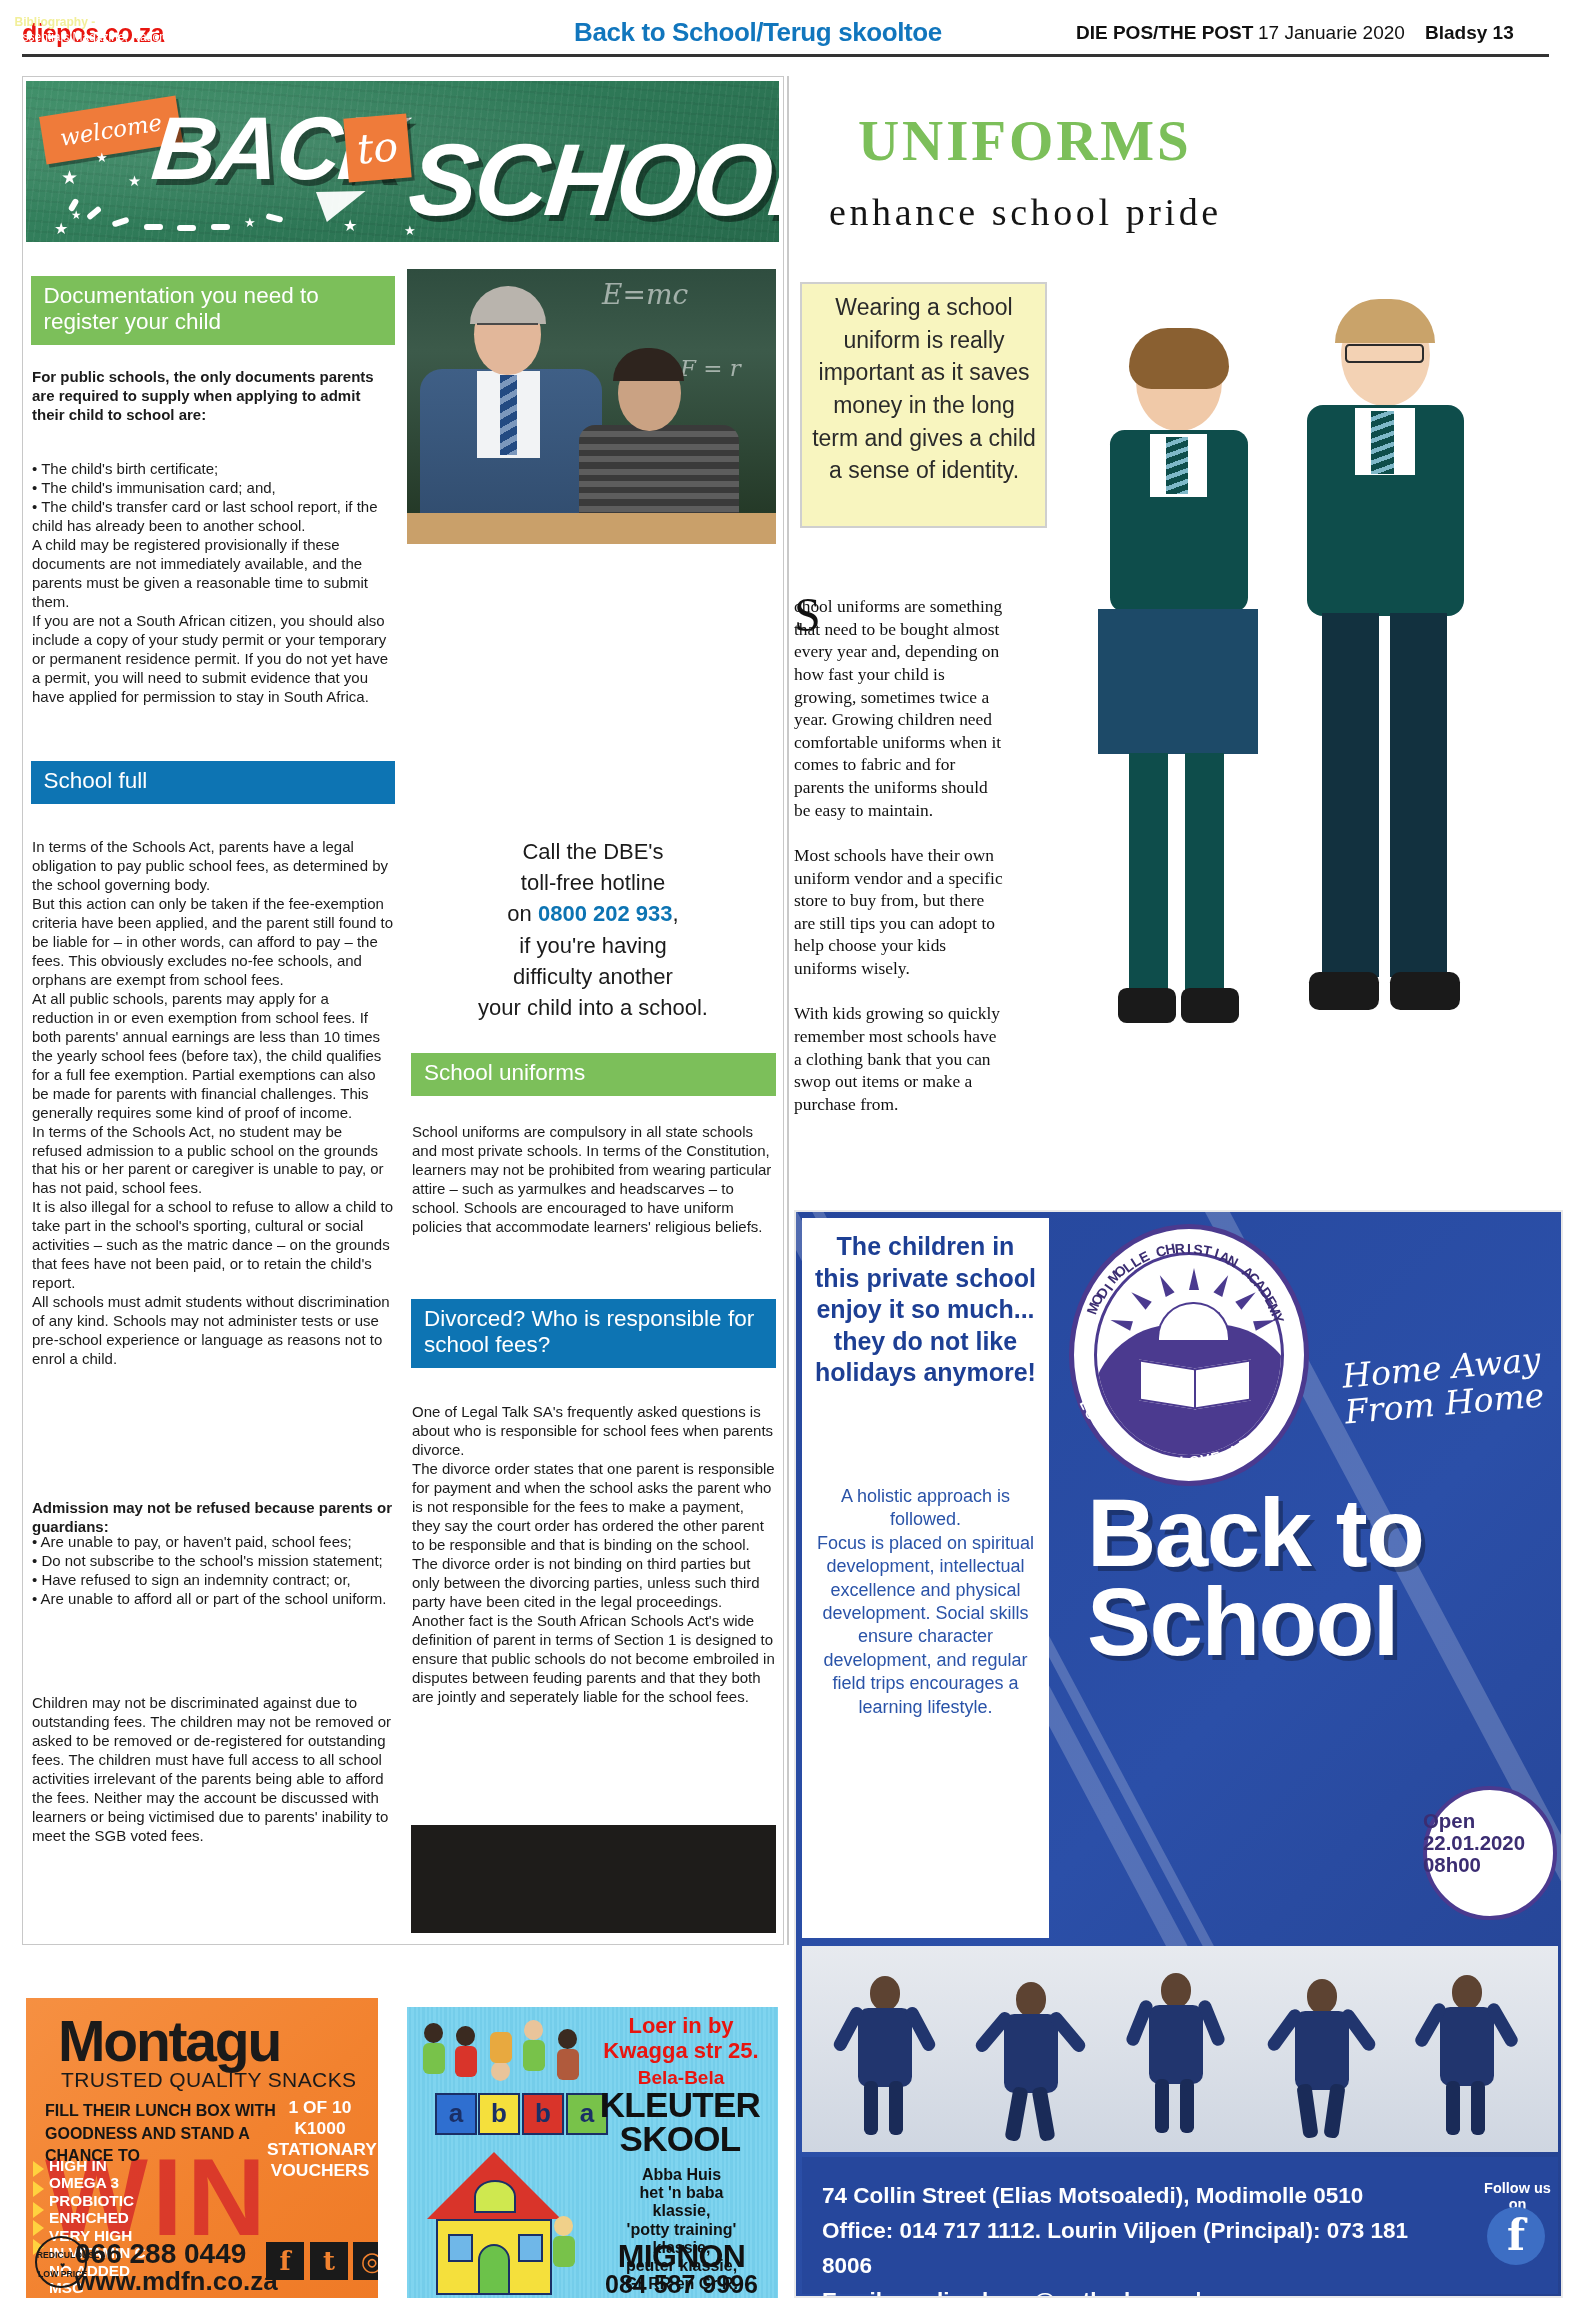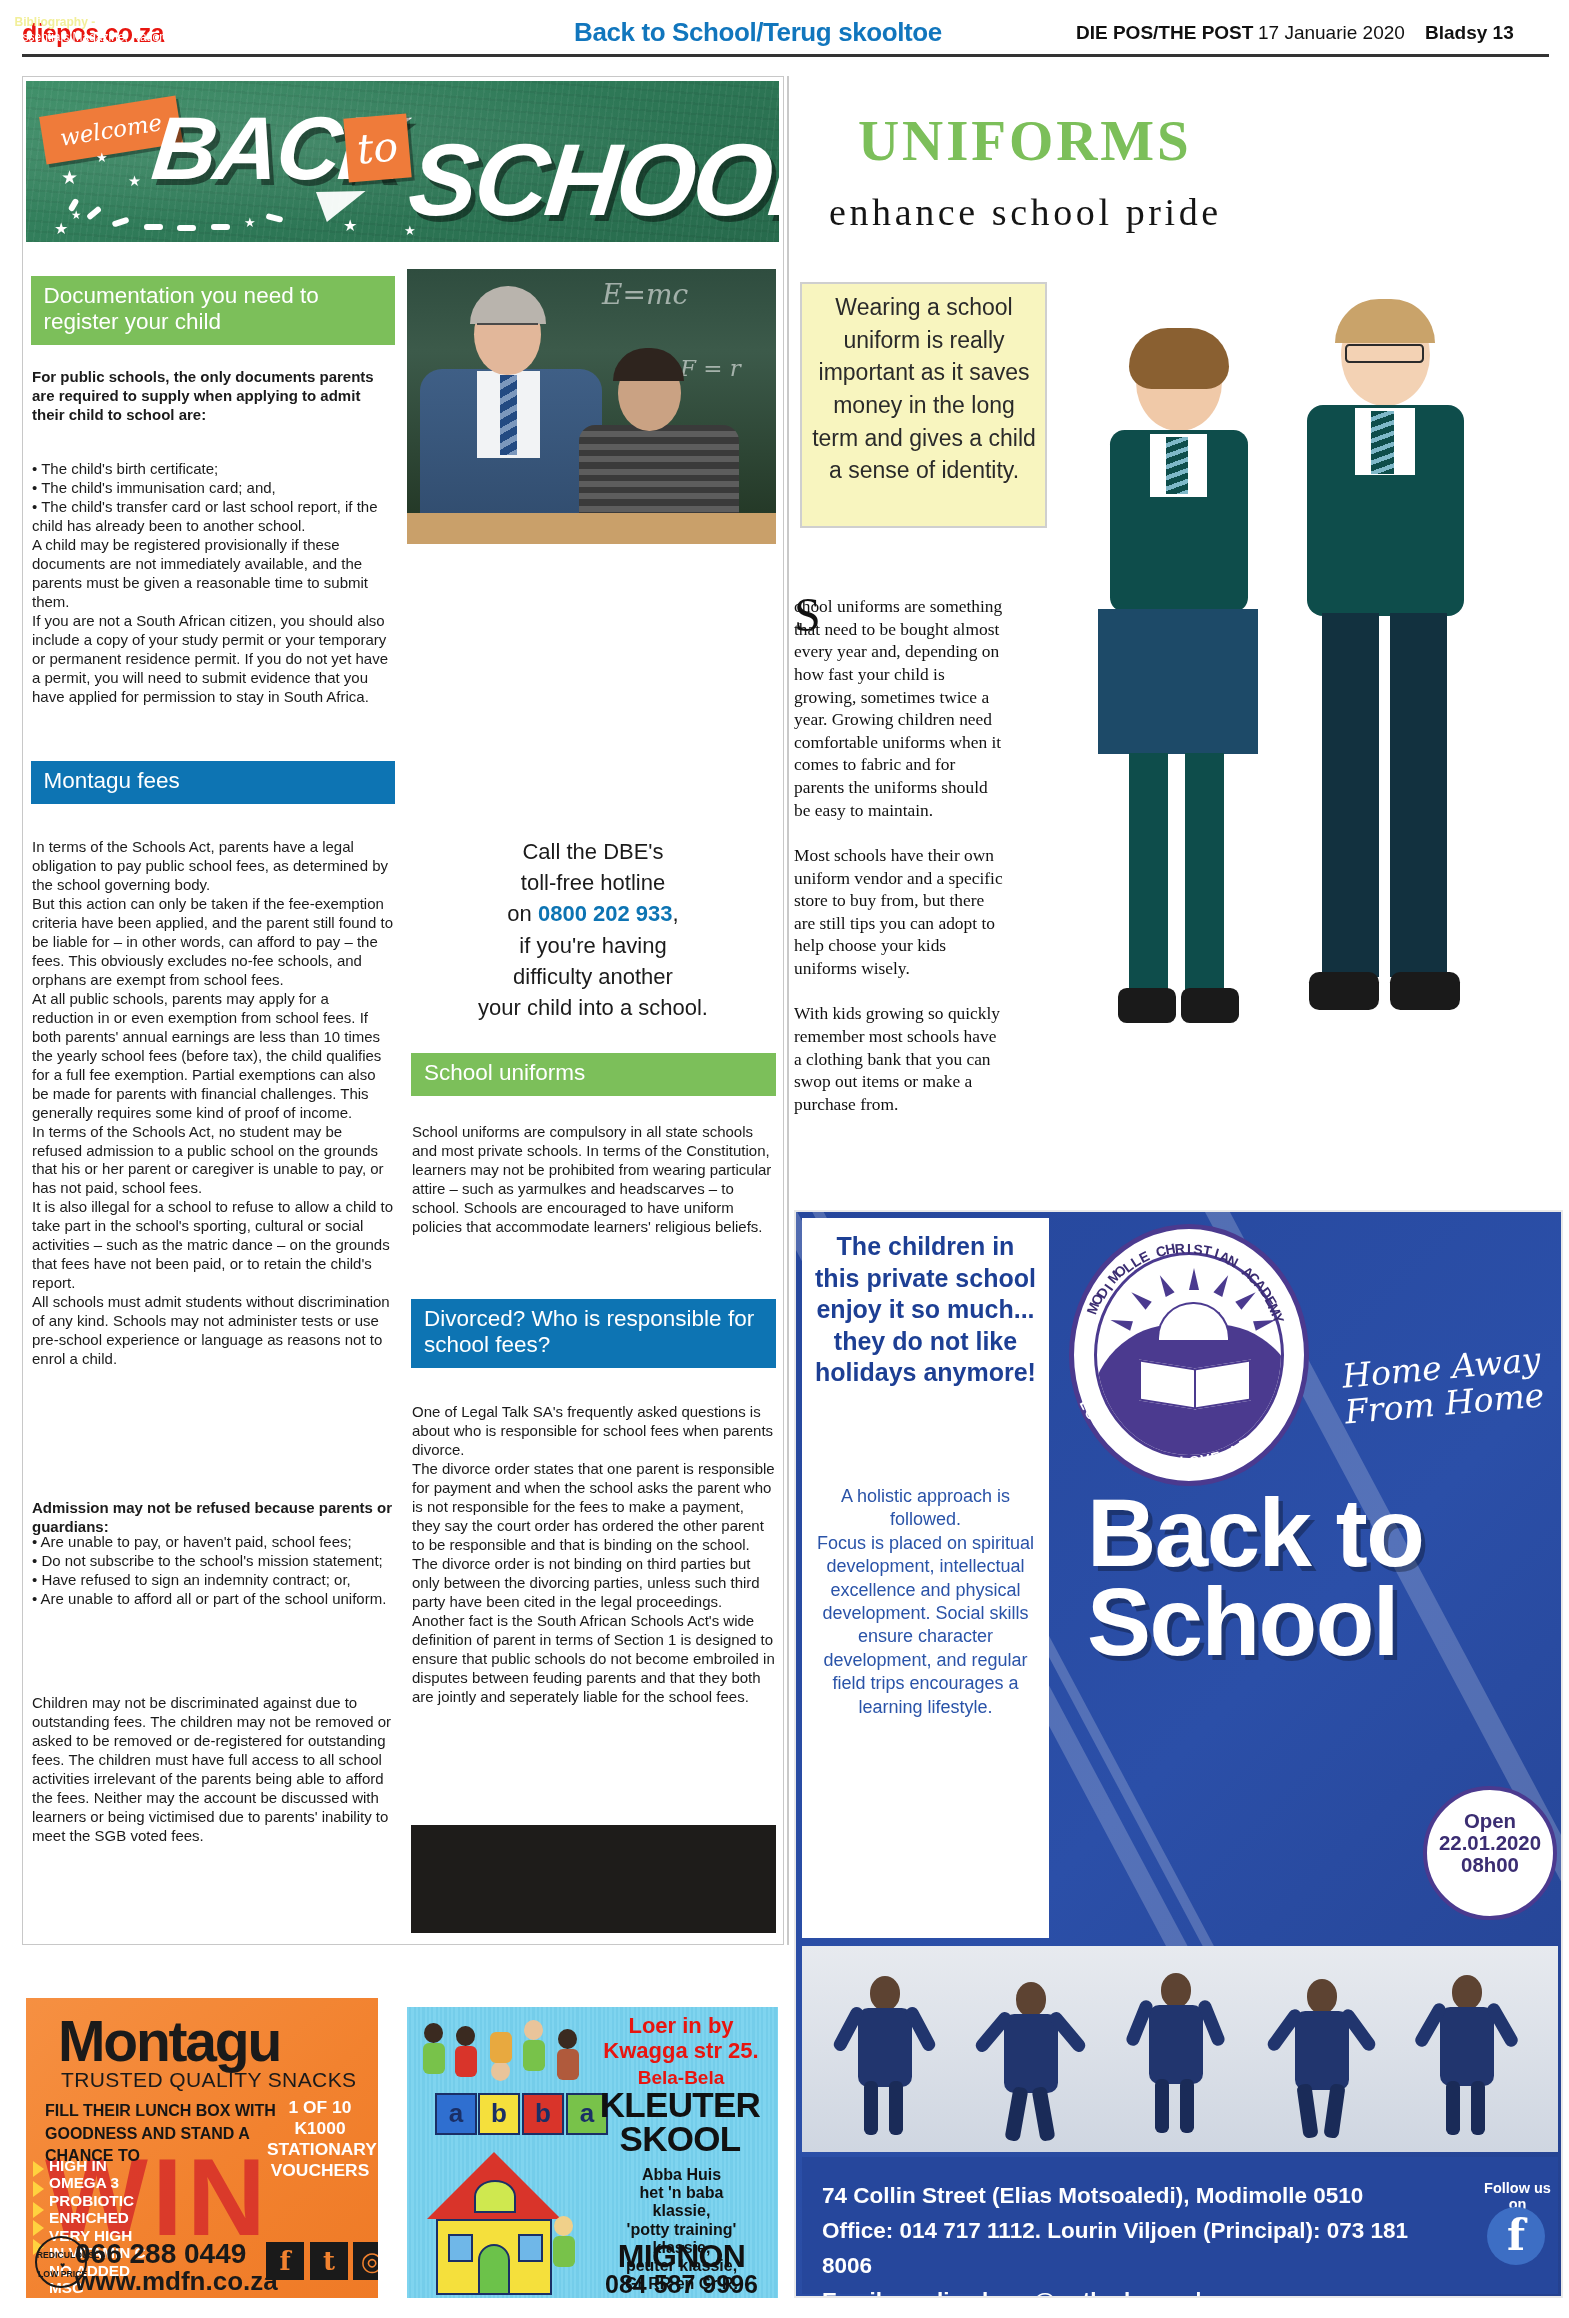--- a/index.html
+++ b/index.html
@@ -150,21 +150,21 @@
      font-family: "DejaVu Serif", serif; font-style: italic; font-size: 33px; line-height: 1.1;
      color: #fff; white-space: pre-line; transform: rotate(-5deg); }
   #mca-backto { position: absolute; left: 291px; top: 276px; width: 451px;
      font-size: 96px; font-weight: bold; line-height: .93; color: #fff; letter-spacing: -1.5px;
      text-shadow: 4.4px 5.1px 0 rgba(0,0,0,.30); white-space: pre-line; font-family: "Liberation Sans", sans-serif; }
   .mca-stripe { position: absolute; background: rgba(255,255,255,.20); transform: rotate(-28deg); }
   #mca-boarding { position: absolute; left: 19px; top: 637px; width: 582px;
      font-size: 30.5px; font-weight: bold; line-height: 1.16; color: #fff; letter-spacing: 0.4px; white-space: pre-line; }
   #mca-open-badge { position: absolute; left: 627px; top: 574px; width: 134px; height: 134px;
      border-radius: 50%; background: #fff; border: 4.4px solid #4b3a8f; }
-  #mca-open-text { position: absolute; left: 627px; top: 598px; width: 134px; text-align: center;
+  #mca-open-text { position: absolute; left: 627px; top: 598px; width: 134px; text-align: left;
      font-size: 20.4px; font-weight: bold; line-height: 1.08; color: #3b2d72; white-space: pre-line; }
   #mca-photos { position: absolute; left: 5.8px; top: 734px; width: 756px; height: 206px;
      background: linear-gradient(180deg,#e7eaef,#cfd6e1); overflow: hidden; }
   .jumper { position: absolute; bottom: 0; }
   .jumper .jhead { position: absolute; width: 30.5px; height: 35px; border-radius: 15.3px/17.4px; background: #5d4332; }
   .jumper .jbody { position: absolute; width: 54px; height: 79px; background: #21356e; border-radius: 10.2px; }
   .jumper .jleg { position: absolute; width: 14.5px; height: 54px; background: #1a2b58; border-radius: 5.8px; }
   .jumper .jarm { position: absolute; width: 13px; height: 48px; background: #21356e; border-radius: 6.5px; }
   #mca-contact { position: absolute; left: 5.8px; top: 945px; width: 756px; height: 137px; background: #26479c; }
   #mca-contact-text { position: absolute; left: 26px; top: 967px; width: 618px;
@@ -277,21 +277,21 @@
 
 <div class="sect-bar sect-green" style="left:30.5px; top:276px; width:364px;">Documentation you need to register your child</div>
 
 <div class="body-text bold" style="left:32px; top:361px; width:362px;">For public schools, the only documents parents are required to supply when applying to admit their child to school are:</div>
 <div class="body-text" style="left:32px; top:460px; width:362px;">• The child's birth certificate;
 • The child's immunisation card; and,
 • The child's transfer card or last school report, if the child has already been to another school.
 A child may be registered provisionally if these documents are not immediately available, and the parents must be given a reasonable time to submit them.
 If you are not a South African citizen, you should also include a copy of your study permit or your temporary or permanent residence permit. If you do not yet have a permit, you will need to submit evidence that you have applied for permission to stay in South Africa.</div>
 
-<div class="sect-bar sect-blue" style="left:30.5px; top:761px; width:364px;">Montagu fees</div>
+<div class="sect-bar sect-blue" style="left:30.5px; top:761px; width:364px;">School full</div>
 
 <div class="body-text" style="left:32px; top:838px; width:362px;">In terms of the Schools Act, parents have a legal obligation to pay public school fees, as determined by the school governing body.
 But this action can only be taken if the fee-exemption criteria have been applied, and the parent still found to be liable for – in other words, can afford to pay – the fees. This obviously excludes no-fee schools, and orphans are exempt from school fees.
 At all public schools, parents may apply for a reduction in or even exemption from school fees. If both parents' annual earnings are less than 10 times the yearly school fees (before tax), the child qualifies for a full fee exemption. Partial exemptions can also be made for parents with financial challenges. This generally requires some kind of proof of income.
 In terms of the Schools Act, no student may be refused admission to a public school on the grounds that his or her parent or caregiver is unable to pay, or has not paid, school fees.
 It is also illegal for a school to refuse to allow a child to take part in the school's sporting, cultural or social activities – such as the matric dance – on the grounds that fees have not been paid, or to retain the child's report.
 All schools must admit students without discrimination of any kind. Schools may not administer tests or use pre-school experience or language as reasons not to enrol a child.</div>
 
 <div class="body-text bold" style="left:32px; top:1492px; width:362px;">Admission may not be refused because parents or guardians:</div>
 <div class="body-text" style="left:32px; top:1533px; width:362px;">• Are unable to pay, or haven't paid, school fees;

